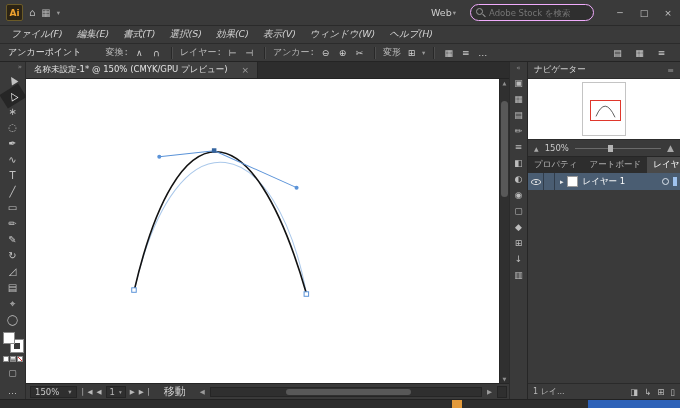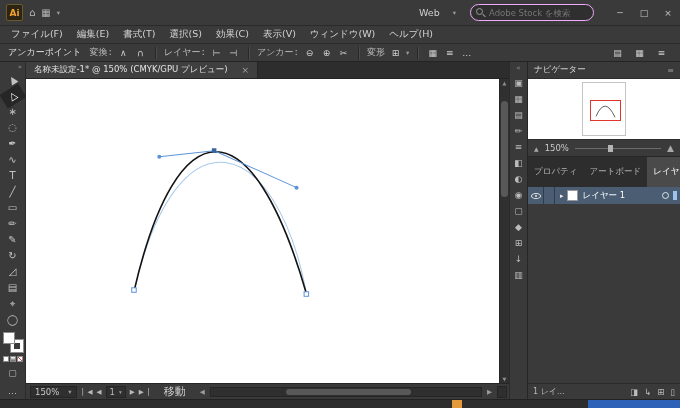--- a/index.html
+++ b/index.html
@@ -6,35 +6,35 @@
   html,body{width:680px;height:408px;overflow:hidden;}
   body{font-family:"DejaVu Sans","Liberation Sans",sans-serif;background:#2e2e2e;color:#c8c8c8;font-size:10px;}
   .screen{position:relative;width:680px;height:408px;background:#2e2e2e;}
   .app-window{position:absolute;left:0;top:0;width:680px;height:400px;background:#3a3a3a;display:flex;flex-direction:column;border-bottom:1px solid #222;}
 
   
   .titlebar{height:26px;display:flex;align-items:center;gap:6px;padding-left:6px;background:#3a3a3a;border-bottom:1px solid #2a2a2a;flex:0 0 auto;}
   .app-icon{width:17px;height:17px;background:#2c2415;color:#f0a22e;font-size:9px;font-weight:bold;display:flex;align-items:center;justify-content:center;border:1px solid #6b5b28;border-radius:2px;}
   .tb-icon{color:#b8b8b8;font-size:10px;line-height:1;}
   .caret{font-size:6.5px;color:#9a9a9a;}
-  .workspace{margin-left:auto;display:flex;align-items:center;gap:13px;color:#cfcfcf;font-size:9.5px;}
+  .workspace{margin-left:auto;display:flex;align-items:center;gap:1px;color:#cfcfcf;font-size:9.5px;}
   .search-box{position:relative;width:124px;height:17px;margin:0 8px;}
   .search-box input{width:100%;height:100%;background:#2f2f2f;border:1px solid #f0abfc;border-radius:9px;color:#b5b5b5;font-size:8.5px;padding:0 6px 0 18px;outline:none;font-family:inherit;}
   .mag{position:absolute;left:6px;top:4px;width:7px;height:7px;border:1px solid #9a9a9a;border-radius:50%;}
   .mag::after{content:"";position:absolute;left:5px;top:6px;width:4px;height:1px;background:#9a9a9a;transform:rotate(45deg);}
   .win-btns{display:flex;height:26px;}
   .win-btn{width:24px;display:flex;align-items:center;justify-content:center;color:#c4c4c4;font-size:9px;}
 
   
   .menubar{height:18px;display:flex;align-items:center;background:#3a3a3a;border-bottom:1px solid #2b2b2b;padding-left:4px;flex:0 0 auto;}
-  .menu-item{padding:0 7px;font-size:9.5px;color:#d2d2d2;white-space:nowrap;}
+  .menu-item{padding:0 7px;font-size:9.5px;color:#d2d2d2;white-space:nowrap;font-style:italic;}
 
   
   .controlbar{height:18px;display:flex;align-items:center;background:#3a3a3a;border-bottom:1px solid #242424;padding:0 8px;gap:4px;font-size:9px;color:#c6c6c6;flex:0 0 auto;}
-  .cb-context{color:#e2e2e2;margin-right:4px;white-space:nowrap;}
+  .cb-context{color:#e2e2e2;margin-right:20px;white-space:nowrap;}
   .cb-label{color:#b9b9b9;white-space:nowrap;font-family:Liberation Mono, monospace;}
   .cb-sep{width:1px;height:12px;background:#282828;box-shadow:1px 0 0 #4c4c4c;margin:0 4px;flex:0 0 auto;}
   .cb-btn{min-width:13px;height:14px;display:flex;align-items:center;justify-content:center;color:#cfcfcf;font-size:9px;}
   .cb-right{margin-left:auto;display:flex;gap:9px;align-items:center;padding-right:4px;}
 
   
   .body{flex:1;display:flex;min-height:0;}
 
   
   .toolbar{width:26px;background:#3a3a3a;border-right:1px solid #2b2b2b;display:flex;flex-direction:column;align-items:center;padding-top:1px;flex:0 0 auto;}
@@ -86,21 +86,21 @@
   .pn-header{height:16px;display:flex;align-items:center;padding:0 6px;font-size:8.5px;color:#dcdcdc;flex:0 0 auto;}
   .pn-menu{margin-left:auto;color:#9f9f9f;font-size:8px;}
   .nav-thumb{height:62px;background:#fff;position:relative;border-top:1px solid #2c2c2c;border-bottom:1px solid #2c2c2c;flex:0 0 auto;}
   .nav-page{position:absolute;left:54px;top:3px;width:44px;height:54px;border:1px solid #c4c4c4;}
   .nav-view{position:absolute;left:62px;top:21px;width:31px;height:21px;border:1px solid #df372c;}
   .nav-view svg{position:absolute;left:0;top:0;width:100%;height:100%;}
   .nav-zoom{height:16px;display:flex;align-items:center;padding:0 6px;gap:6px;font-size:8.5px;color:#c9c9c9;flex:0 0 auto;}
   .nz-out{font-size:6px;color:#a8a8a8;} .nz-in{font-size:9px;color:#a8a8a8;}
   .nz-slider{flex:1;height:1px;background:#6a6a6a;position:relative;}
   .nz-thumb{position:absolute;left:38%;top:-3px;width:5px;height:7px;background:#b5b5b5;}
-  .panel-tabs{height:31px;background:#2d2d2d;display:flex;align-items:stretch;border-top:1px solid #262626;flex:0 0 auto;}
+  .panel-tabs{height:17px;background:#2d2d2d;display:flex;align-items:stretch;border-top:1px solid #262626;flex:0 0 auto;}
   .p-tab{display:flex;align-items:center;padding:0 6px;font-size:8.5px;color:#b9b9b9;white-space:nowrap;}
   .p-tab.active{background:#4a4a4a;color:#fff;}
   .layers-list{flex:1;background:#3a3a3a;min-height:0;}
   .layer-row{height:17px;display:flex;align-items:center;background:#4a5d72;}
   .lr-eye{width:16px;height:100%;display:flex;align-items:center;justify-content:center;border-right:1px solid rgba(0,0,0,.35);flex:0 0 auto;}
   .eye{width:10px;height:6px;border:1px solid #e4e4e4;border-radius:50%;position:relative;}
   .eye::after{content:"";position:absolute;left:3px;top:1px;width:2px;height:2px;background:#e4e4e4;border-radius:50%;}
   .lr-lock{width:11px;height:100%;border-right:1px solid rgba(0,0,0,.35);flex:0 0 auto;}
   .lr-disclosure{color:#eaeaea;font-size:7px;margin:0 3px 0 5px;}
   .lr-thumb{width:11px;height:11px;background:#fff;border:1px solid #9a9a9a;flex:0 0 auto;}

